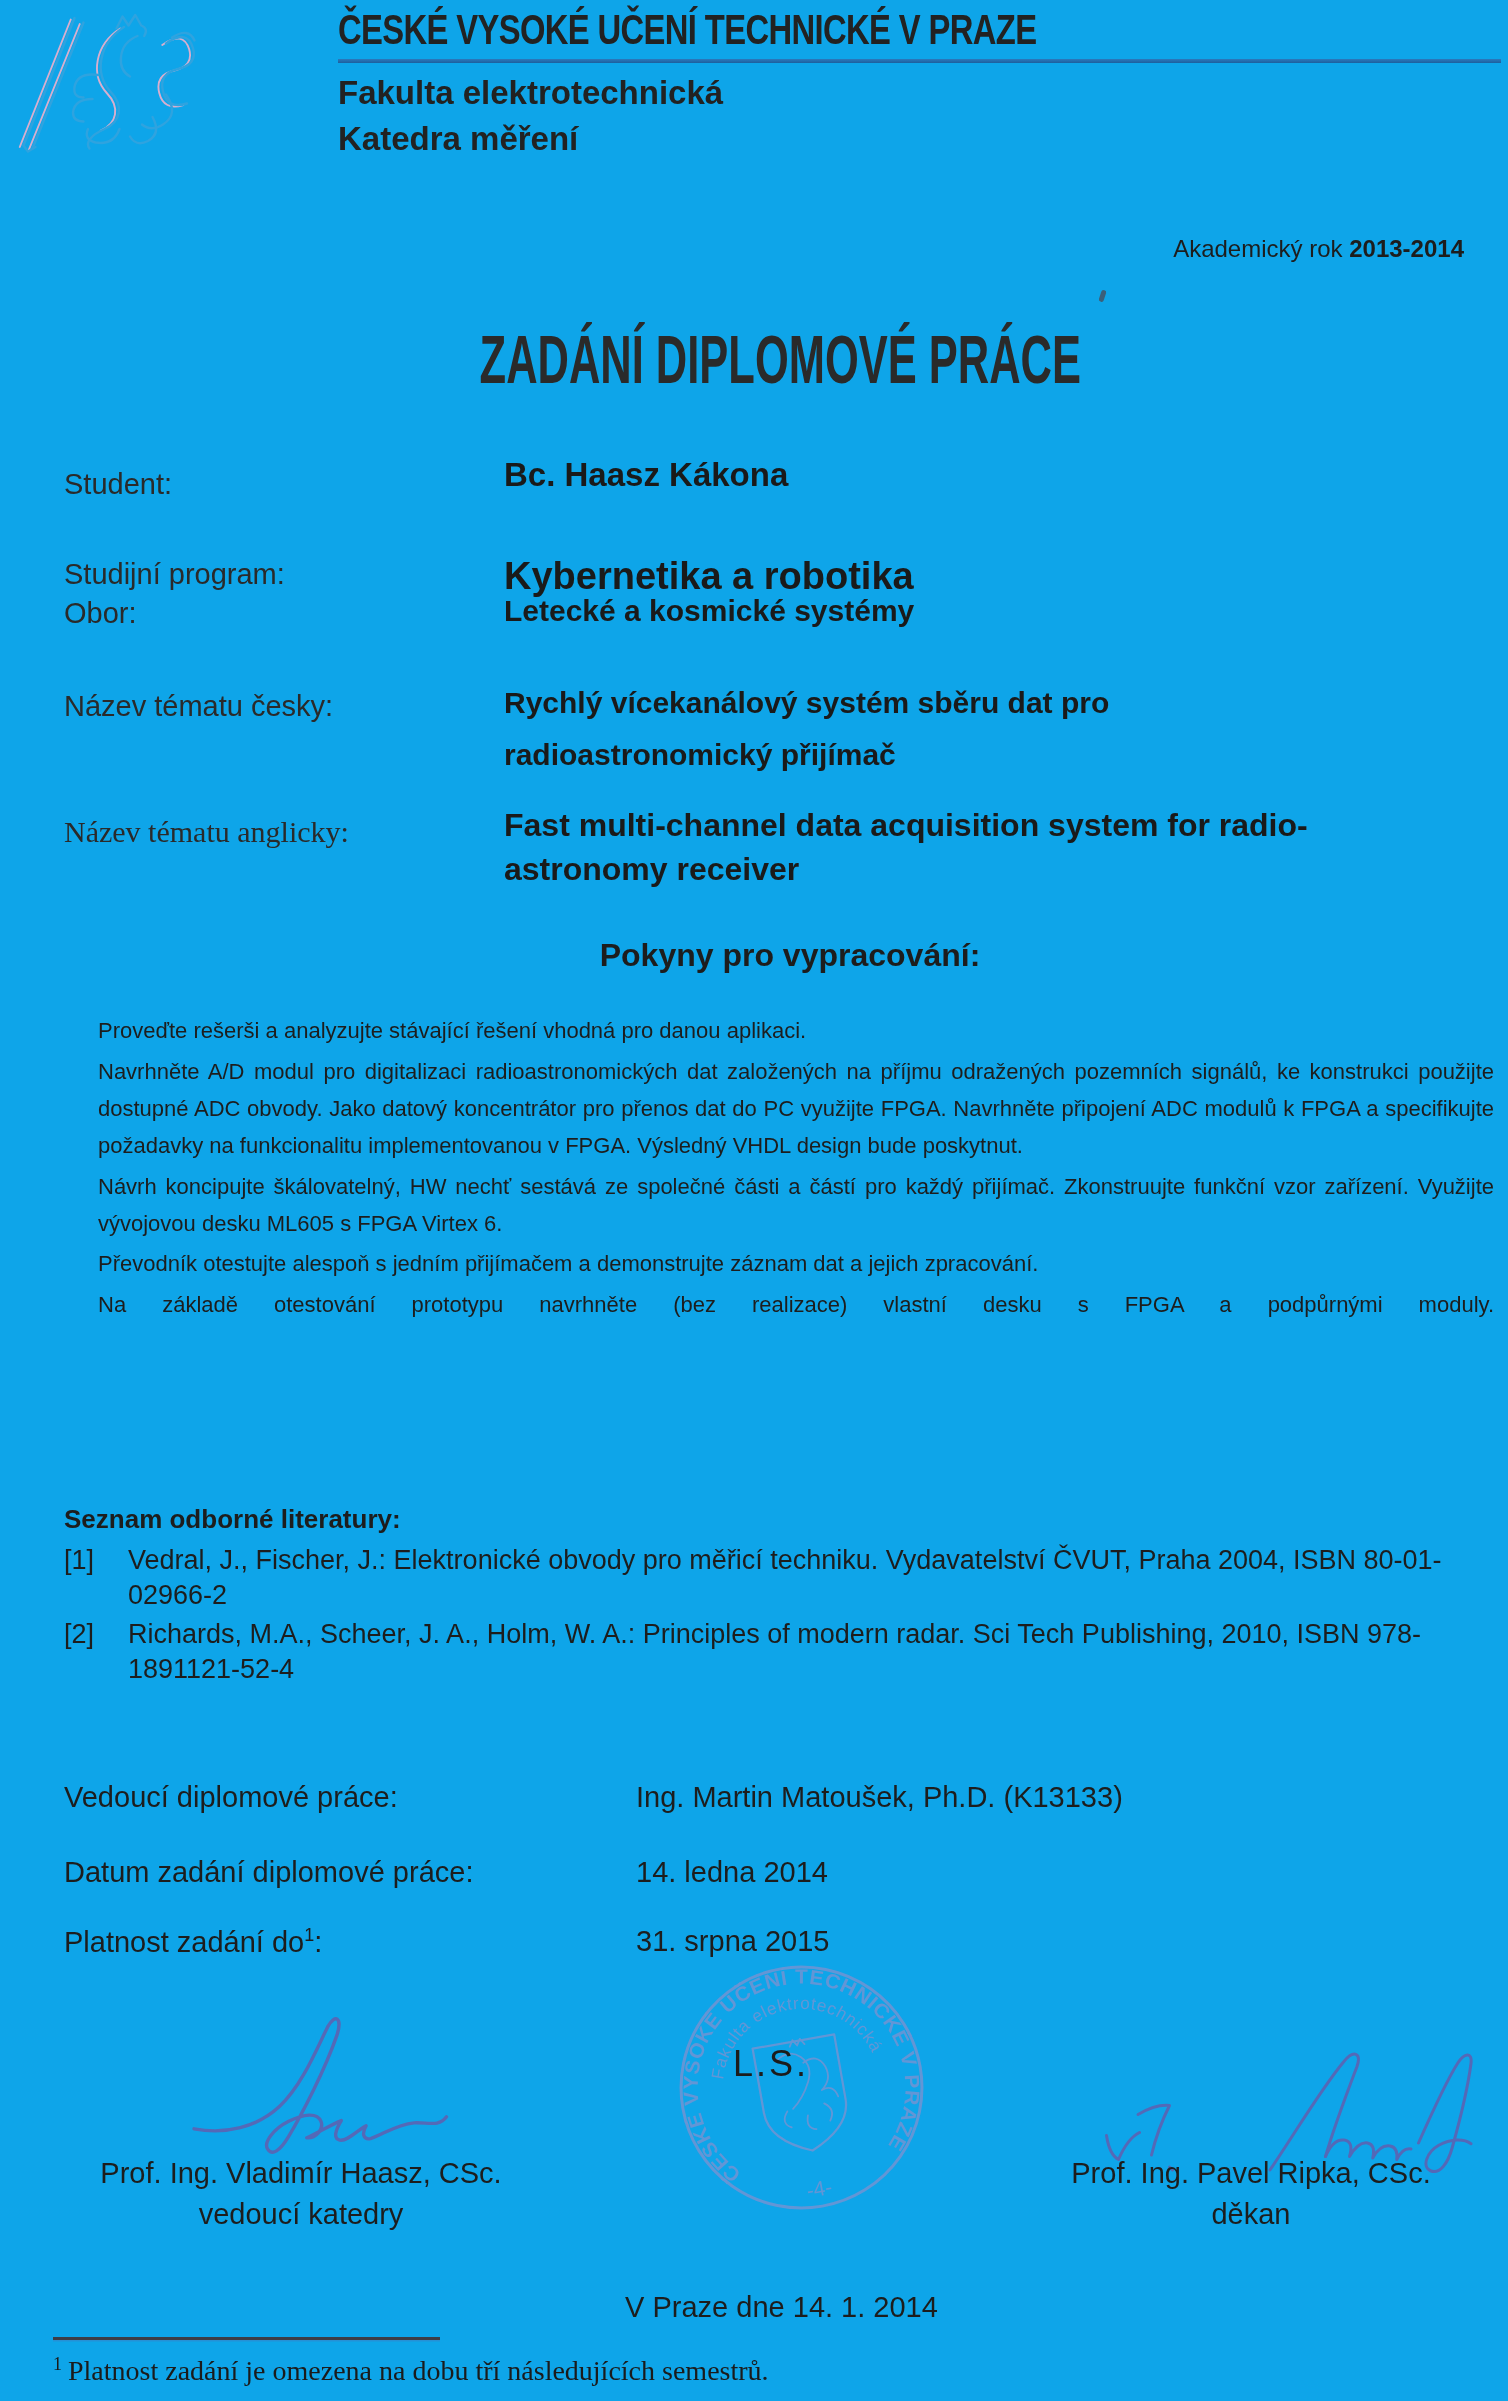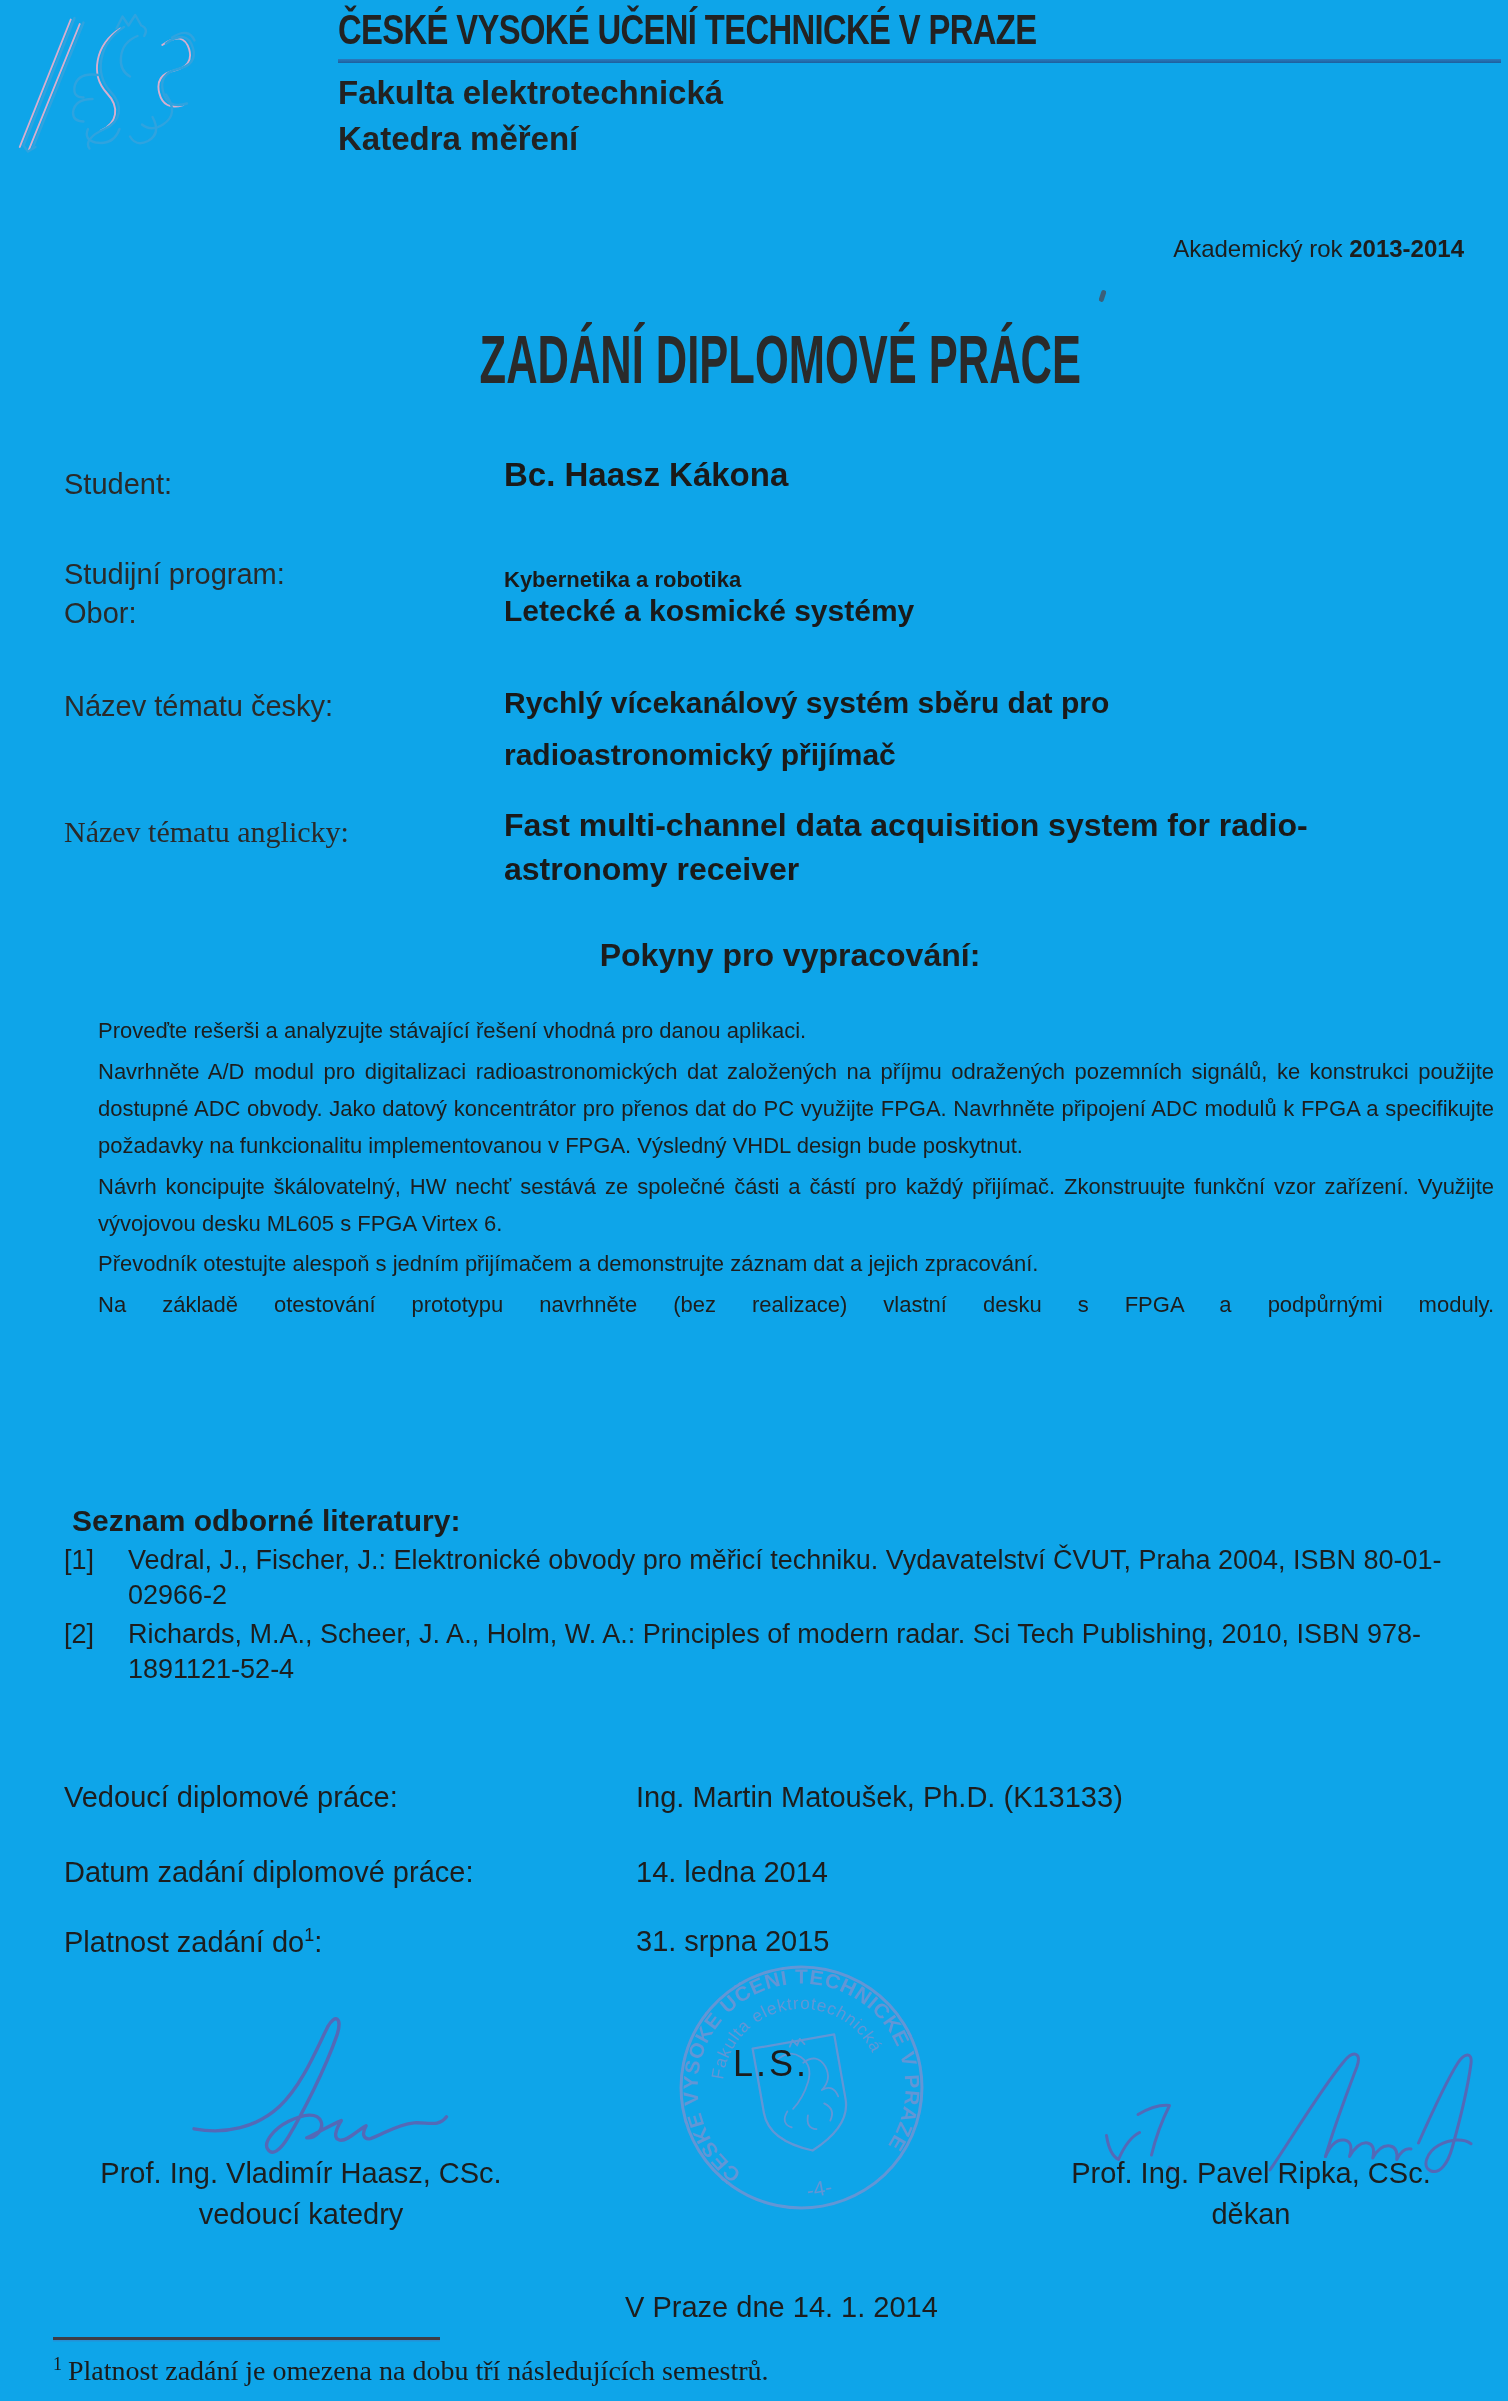--- a/index.html
+++ b/index.html
@@ -34,32 +34,32 @@
     font-size:69px;font-weight:bold;white-space:nowrap;color:#2a2a2a;
   }
   #doc-title span{display:inline-block;transform:scaleX(0.63);transform-origin:center;}
   #scan-artifact{left:1100px;top:290px;width:5.3px;height:12px;background:#4a4a55;
     transform:rotate(18deg);border-radius:2.3px;opacity:.75;}
   
   .lbl{left:64px;font-size:29px;color:#2a2a2a;white-space:nowrap;}
   .lbl.serif{font-family:"Liberation Serif", serif;font-size:30px;}
   .val-b{left:504px;font-weight:bold;color:#1a1a1a;}
   #student-value{top:456px;font-size:33px;}
-  #program-value{top:567px;font-size:22px;}
+  #program-value{top:555px;font-size:38px;}
   #field-value{top:594px;font-size:30px;}
   #topic-cs-value{top:677px;font-size:30px;line-height:52px;width:699px;}
   #topic-en-value{top:803px;font-size:32px;line-height:44px;width:963px;}
   
   #instructions-heading{left:98px;top:937px;width:1384px;text-align:center;
     font-size:32px;font-weight:bold;}
   #instructions{left:64px;top:1012px;width:1396px;font-size:22px;line-height:37px;margin-left:34px;}
   #instructions p{margin:0 0 3.8px 0;text-align:justify;}
   #instructions p.stretch{text-align-last:justify;}
   
-  #literature-heading{left:72px;top:1504px;font-size:30px;font-weight:bold;}
+  #literature-heading{left:64px;top:1504px;font-size:26px;font-weight:bold;}
   .lit-item{left:64px;width:1396px;font-size:27px;line-height:35px;}
   .lit-item .num{position:absolute;left:0;top:0;}
   .lit-item .txt{display:block;margin-left:64px;text-align:left;}
   #lit-item-1{top:1543px;}
   #lit-item-2{top:1617px;}
   
   .ffl{left:64px;font-size:29px;white-space:nowrap;}
   .ffv{left:636px;font-size:29px;white-space:nowrap;}
   .ffl sup{font-size:18px;}
   

